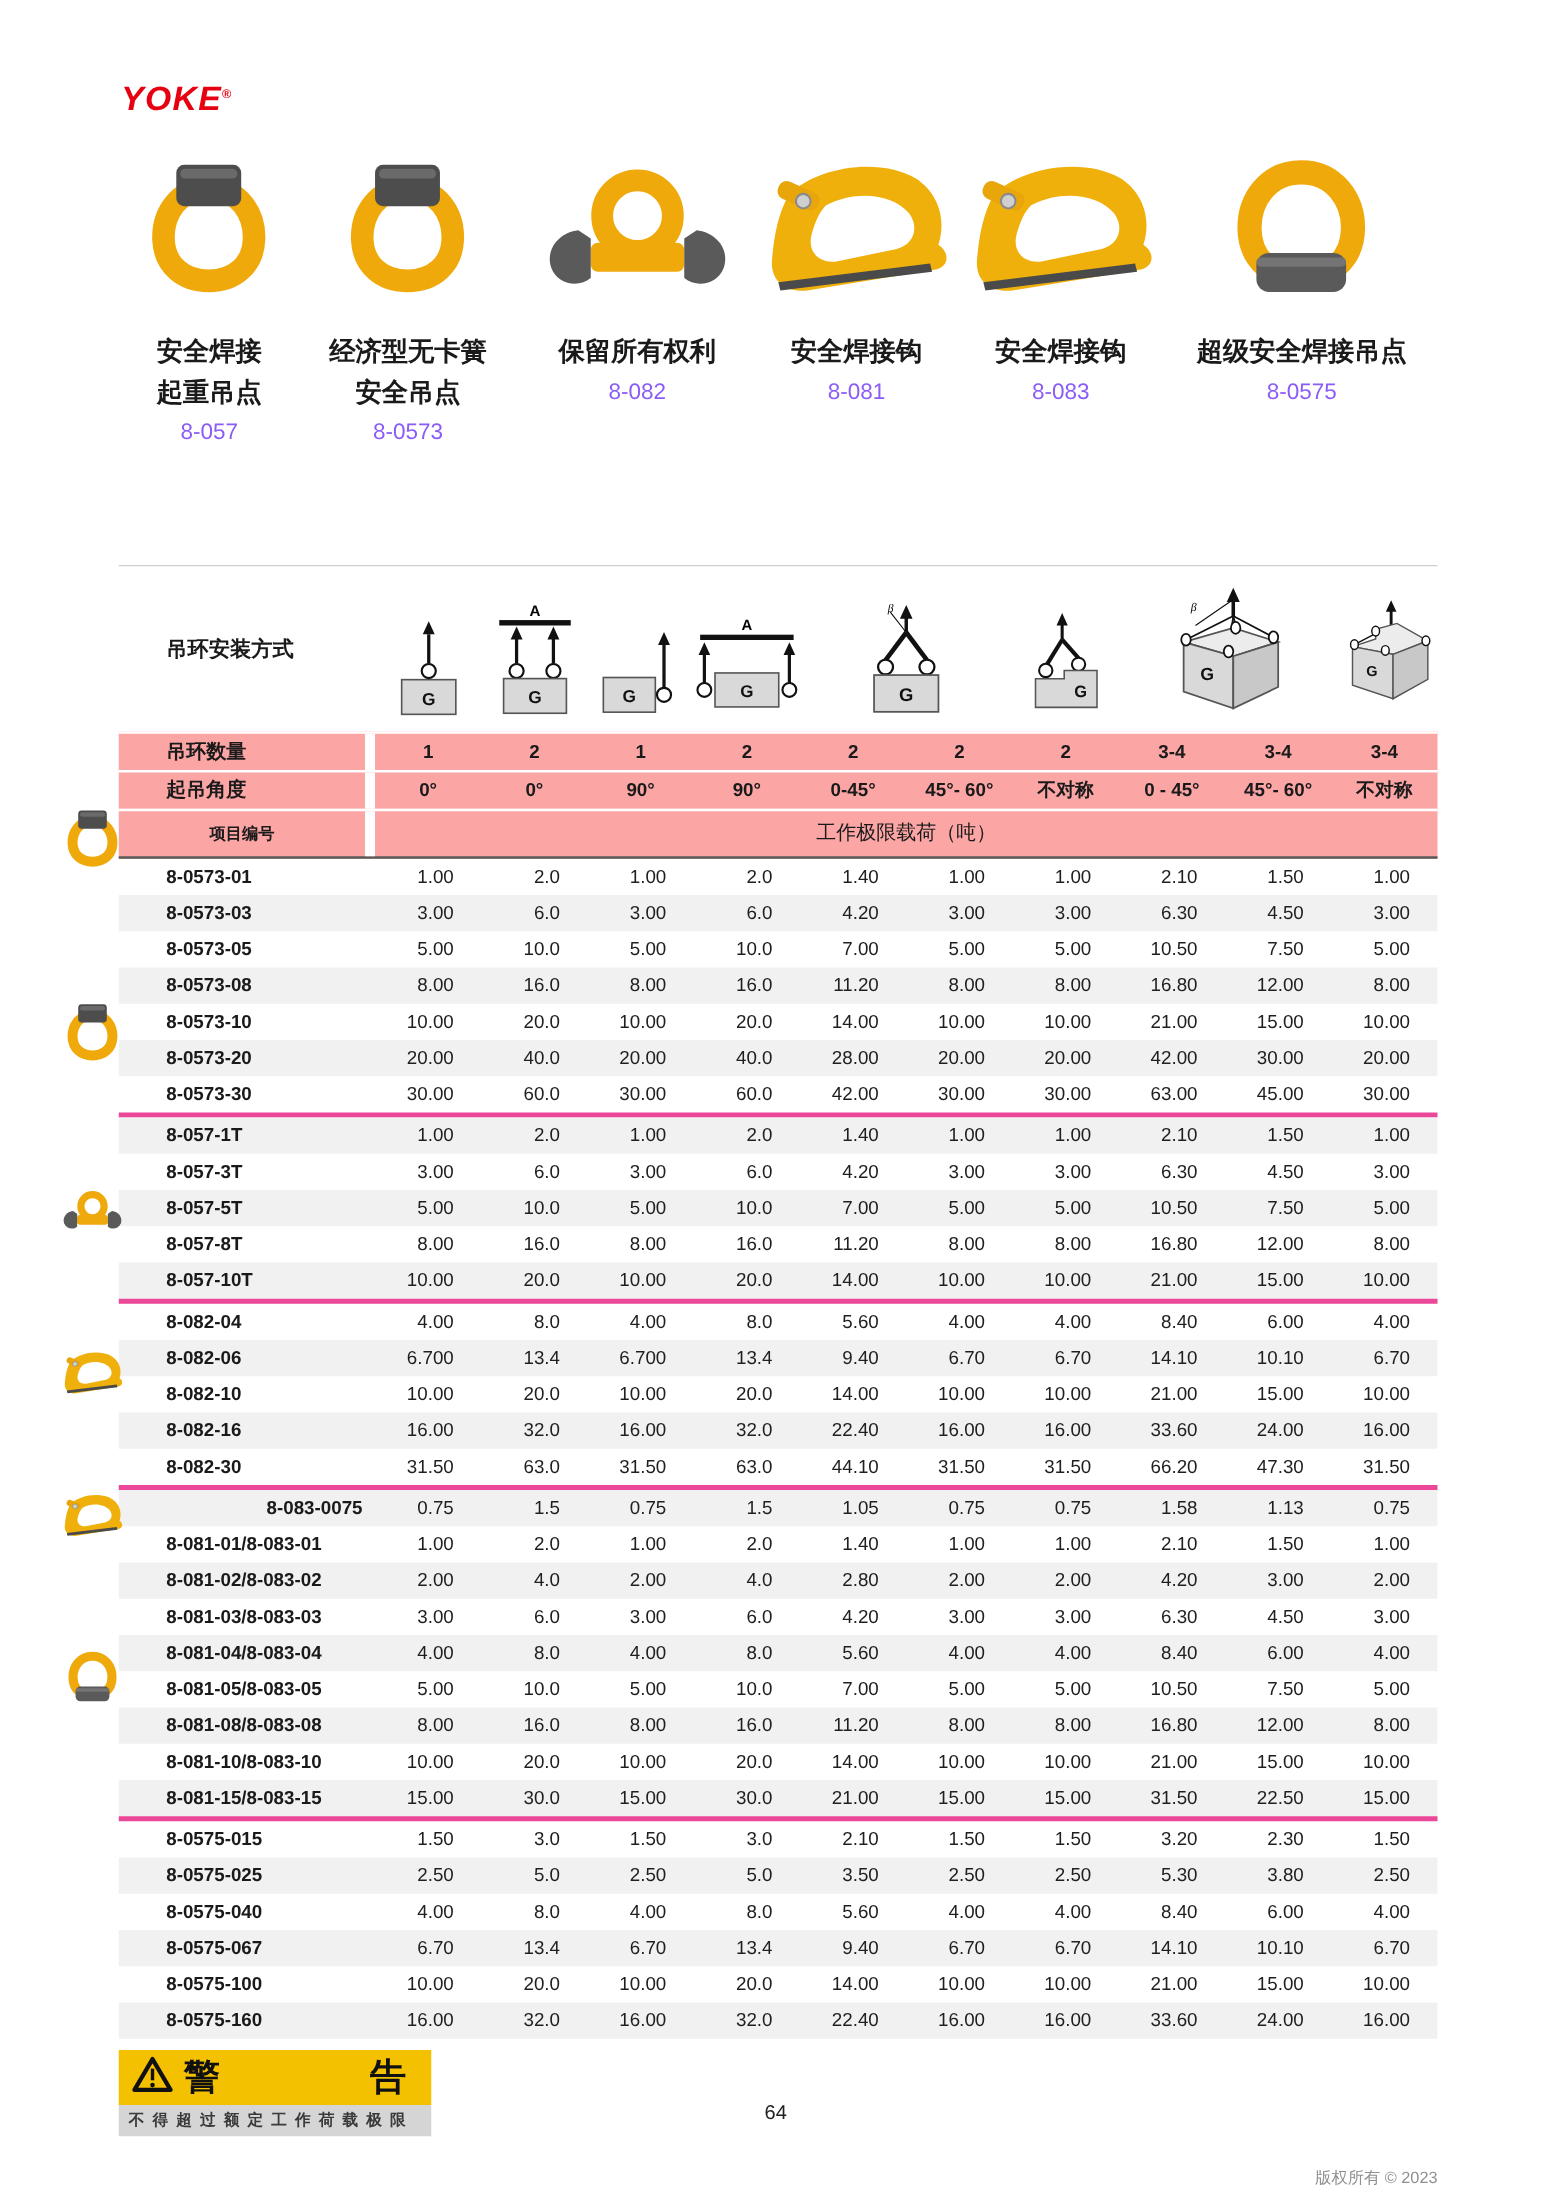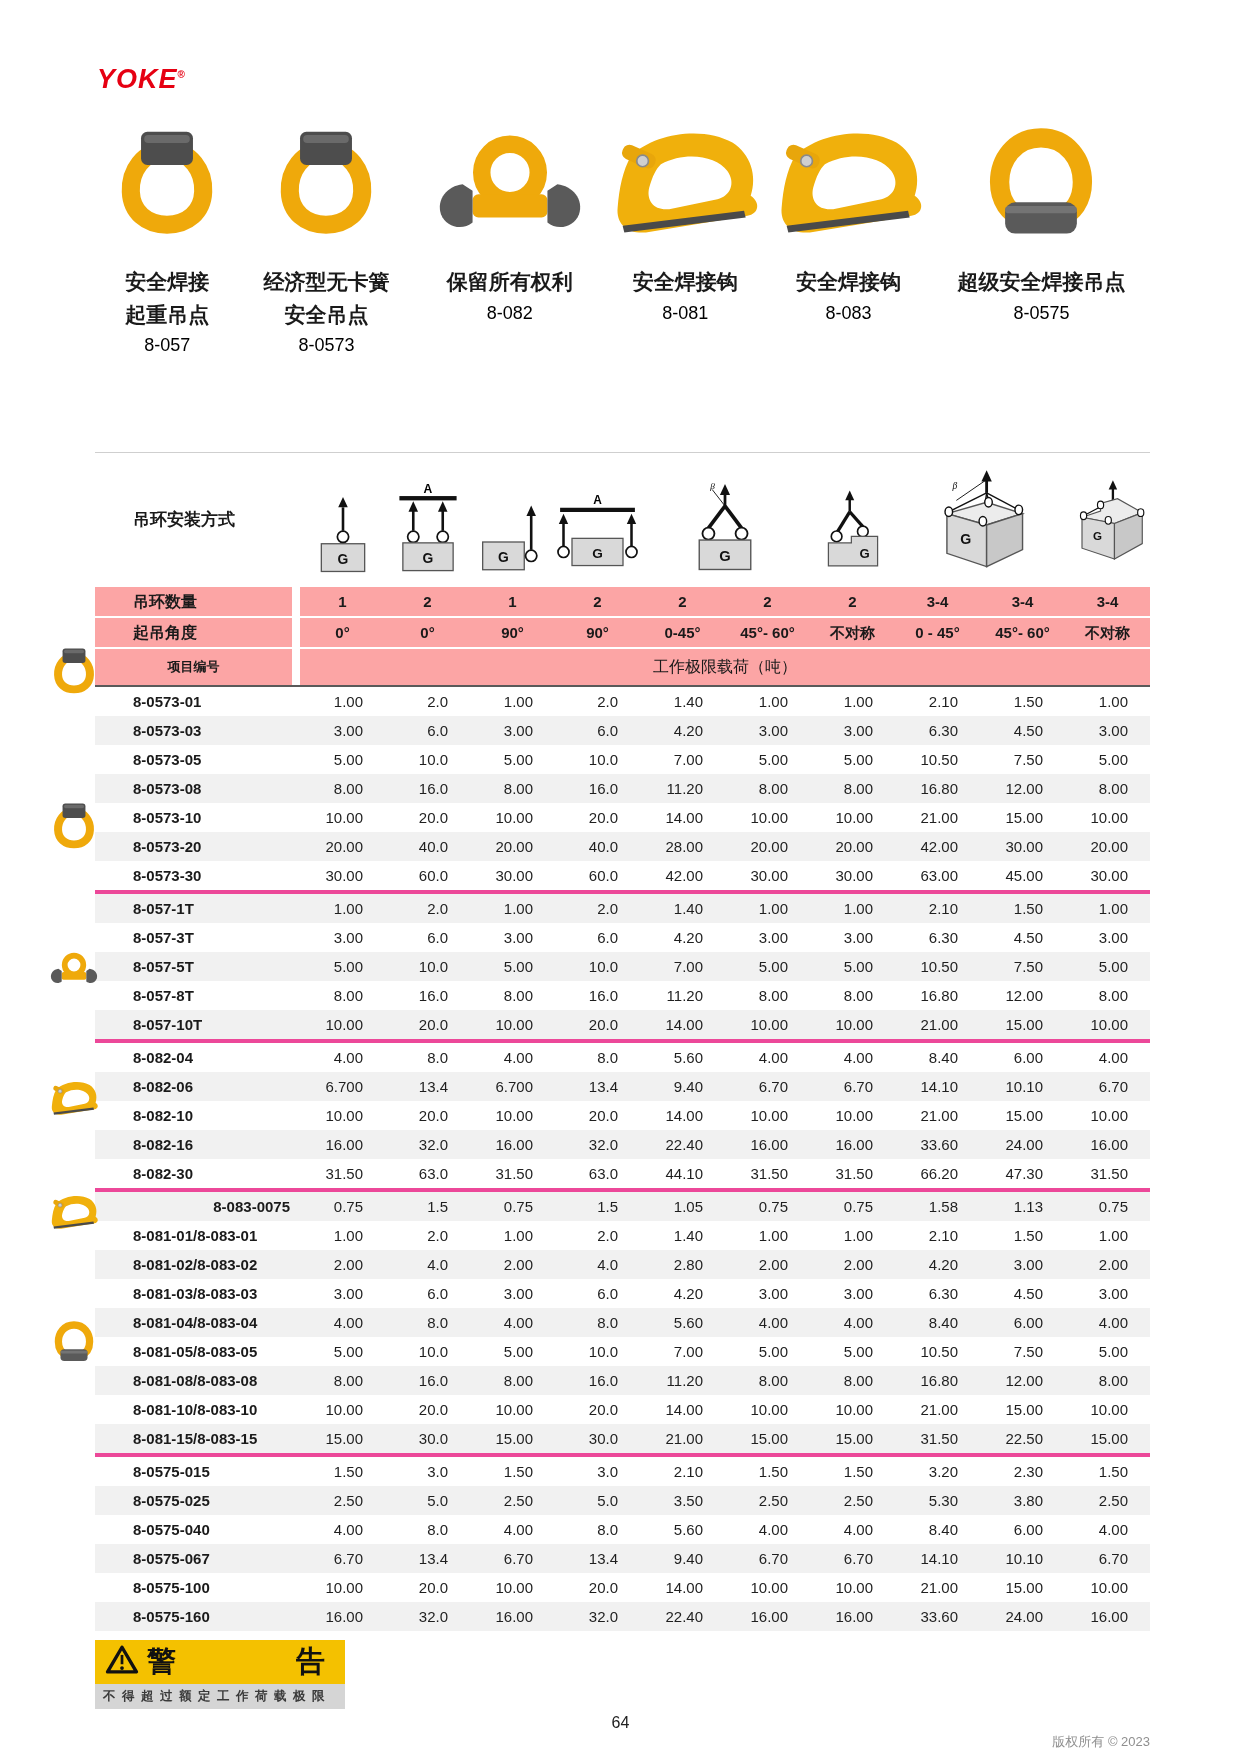--- a/index.html
+++ b/index.html
@@ -15,21 +15,21 @@
   .products{position:absolute;left:95px;top:104px;width:1055px;display:flex;justify-content:space-between;}
   .product{display:flex;flex-direction:column;align-items:center;text-align:center;}
   .product:nth-child(1){width:150px;}
   .product:nth-child(2){width:180px;}
   .product:nth-child(3){width:200px;}
   .product:nth-child(4){width:160px;}
   .product:nth-child(5){width:175px;}
   .product:nth-child(6){width:225px;}
   .p-img{height:158px;display:flex;align-items:center;justify-content:center;}
   .p-name{font-size:21px;font-weight:700;line-height:1.55;margin-top:4px;}
-  .p-code{font-size:18px;margin-top:4px;color:#000000;}
+  .p-code{font-size:18px;margin-top:4px;color:#8b5cf6;}
 
   
   .ltable{position:absolute;left:95px;top:452px;width:1055px;border-top:1px solid #cfcfcf;}
   .trow{display:grid;grid-template-columns:197px 8px repeat(10,85px);}
   .icons-row{height:132px;}
   .icons-row .lc{align-self:center;font-size:17px;font-weight:700;padding-left:38px;}
   .icon-cell{display:flex;align-items:flex-end;justify-content:center;padding-bottom:2px;}
   .span2{grid-column:span 2;}
   .hdr{background:#fca5a5;height:29px;line-height:29px;border-top:2px solid #fff;}
   .hdr .gap{background:#fff;}
@@ -49,21 +49,21 @@
   
   .thumb{position:absolute;left:48px;width:52px;}
 
   
   .warning{position:absolute;left:95px;top:1640px;width:250px;}
   .warn-yellow{background:#F4C100;height:44px;display:flex;align-items:center;padding:0 10px;}
   .warn-title{flex:1;display:flex;justify-content:space-between;padding:0 10px 0 8px;
               font-size:29px;font-weight:900;color:#111;}
   .warn-gray{background:#d5d5d5;color:#3a3a3a;font-size:12.5px;letter-spacing:6.5px;
              white-space:nowrap;padding:4px 0 4px 8px;font-weight:700;}
-  .pagenum{position:absolute;left:50%;transform:translateX(-50%);top:1682px;font-size:16px;color:#222;margin-top:32px;}
+  .pagenum{position:absolute;left:50%;transform:translateX(-50%);top:1682px;font-size:16px;color:#222;}
   .copyright{position:absolute;right:91px;top:1732px;text-align:right;font-size:13px;
              color:#8f8f8f;line-height:1.6;}
 </style>
 </head>
 <body>
 
 <div class="page">
 
   <div class="logo">
     <span>YOKE</span><span class="reg">®</span>

